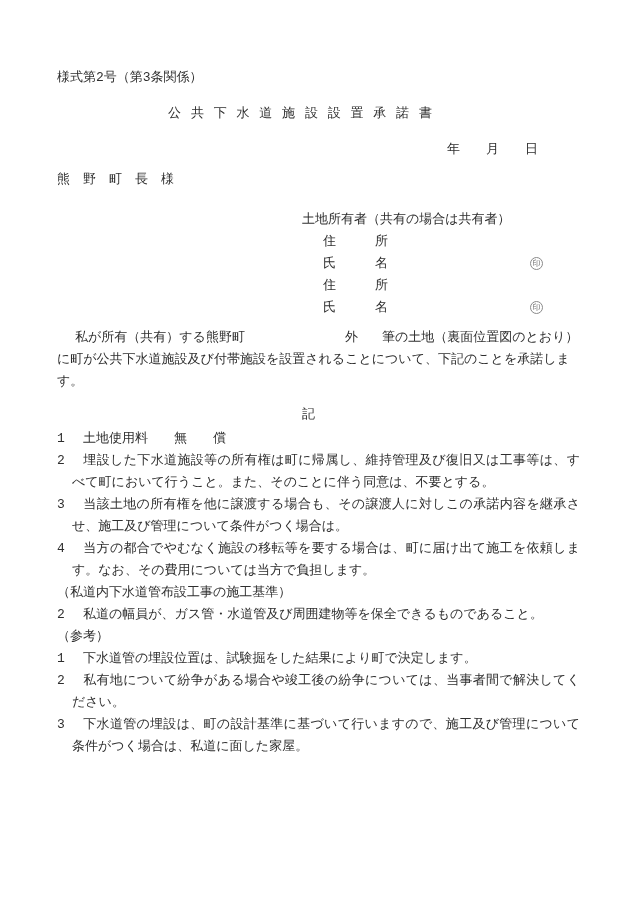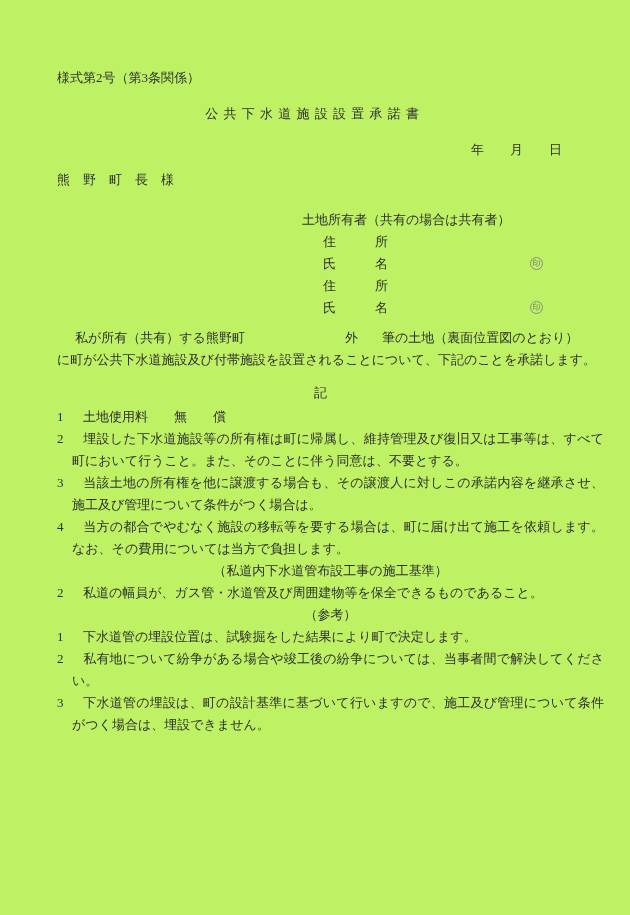--- a/index.html
+++ b/index.html
@@ -1,24 +1,24 @@
 <!DOCTYPE html>
 <html><head>
 <meta charset="utf-8">
 <style>
   html, body { margin: 0; padding: 0; background: #e8e8e8; }
   .page {
     position: relative;
     width: 630px;
     height: 915px;
     margin: 0 auto;
-    background: #bef264;
+    background: #ffffff;
     box-sizing: border-box;
-    padding: 67px 26px 0 57px;
-    font-family: Liberation Serif, serif;
+    padding: 67px 50px 0 57px;
+    font-family: Liberation Mono, monospace;
     font-size: 13px;
     line-height: 22px;
     color: #2e2e2e;
     overflow: hidden;
   }
   .form-number { text-align: left; }
   .doc-title {
     text-align: center;
     margin-top: 14px;
     position: relative;
@@ -54,21 +54,21 @@
   .clause {
     padding-left: 15px;
     text-indent: -15px;
     text-align: justify;
   }
   .clause .num {
     display: inline-block;
     width: 26px;
     text-indent: 0;
   }
-  .section-heading { text-align: center; }
+  .section-heading { text-align: left; }
 </style>
 </head>
 <body>
 
 <div class="page">
 
   <div class="form-number">様式第2号（第3条関係）</div>
 
   <div class="doc-title">公 共 下 水 道 施 設 設 置 承 諾 書</div>
 
@@ -126,17 +126,17 @@
 
     <div class="section-heading">（参考）</div>
 
     <div class="clause">
       <span class="num">1</span><span>下水道管の埋設位置は、試験掘をした結果により町で決定します。</span>
     </div>
     <div class="clause">
       <span class="num">2</span><span>私有地について紛争がある場合や竣工後の紛争については、当事者間で解決してください。</span>
     </div>
     <div class="clause">
-      <span class="num">3</span><span>下水道管の埋設は、町の設計基準に基づいて行いますので、施工及び管理について条件がつく場合は、埋設できません。</span>
+      <span class="num">3</span><span>下水道管の埋設は、町の設計基準に基づいて行いますので、施工及び管理について条件がつく場合は、私道に面した家屋。</span>
     </div>
   </div>
 
 </div>
 
 </body></html>

